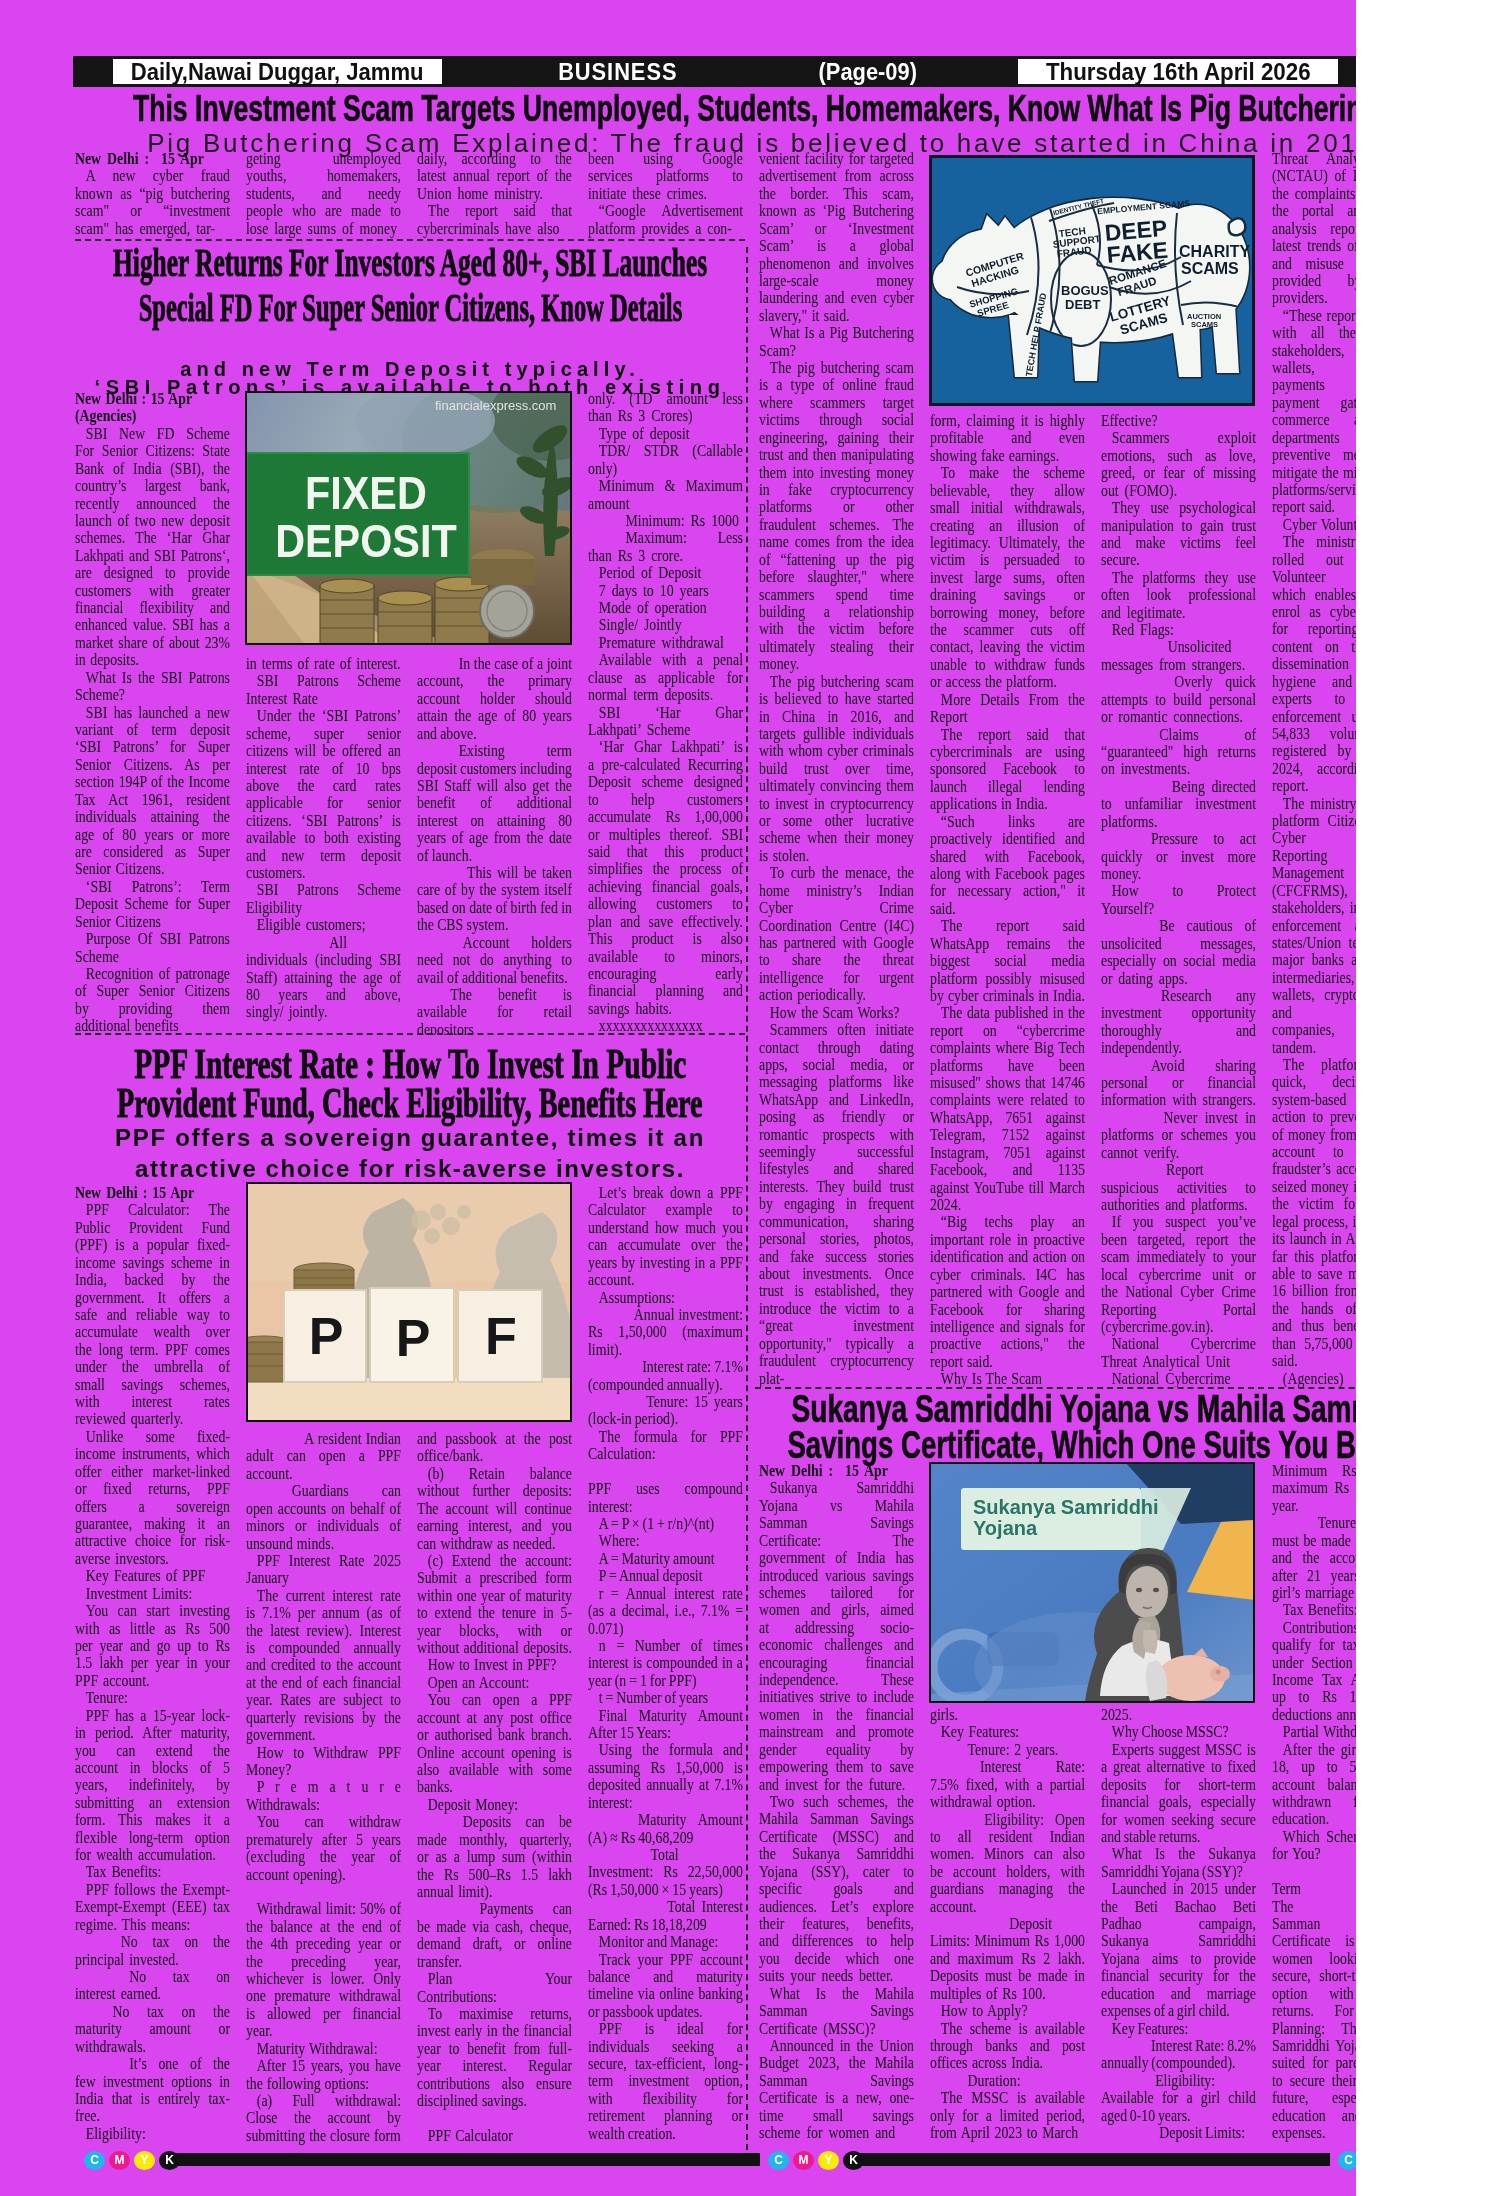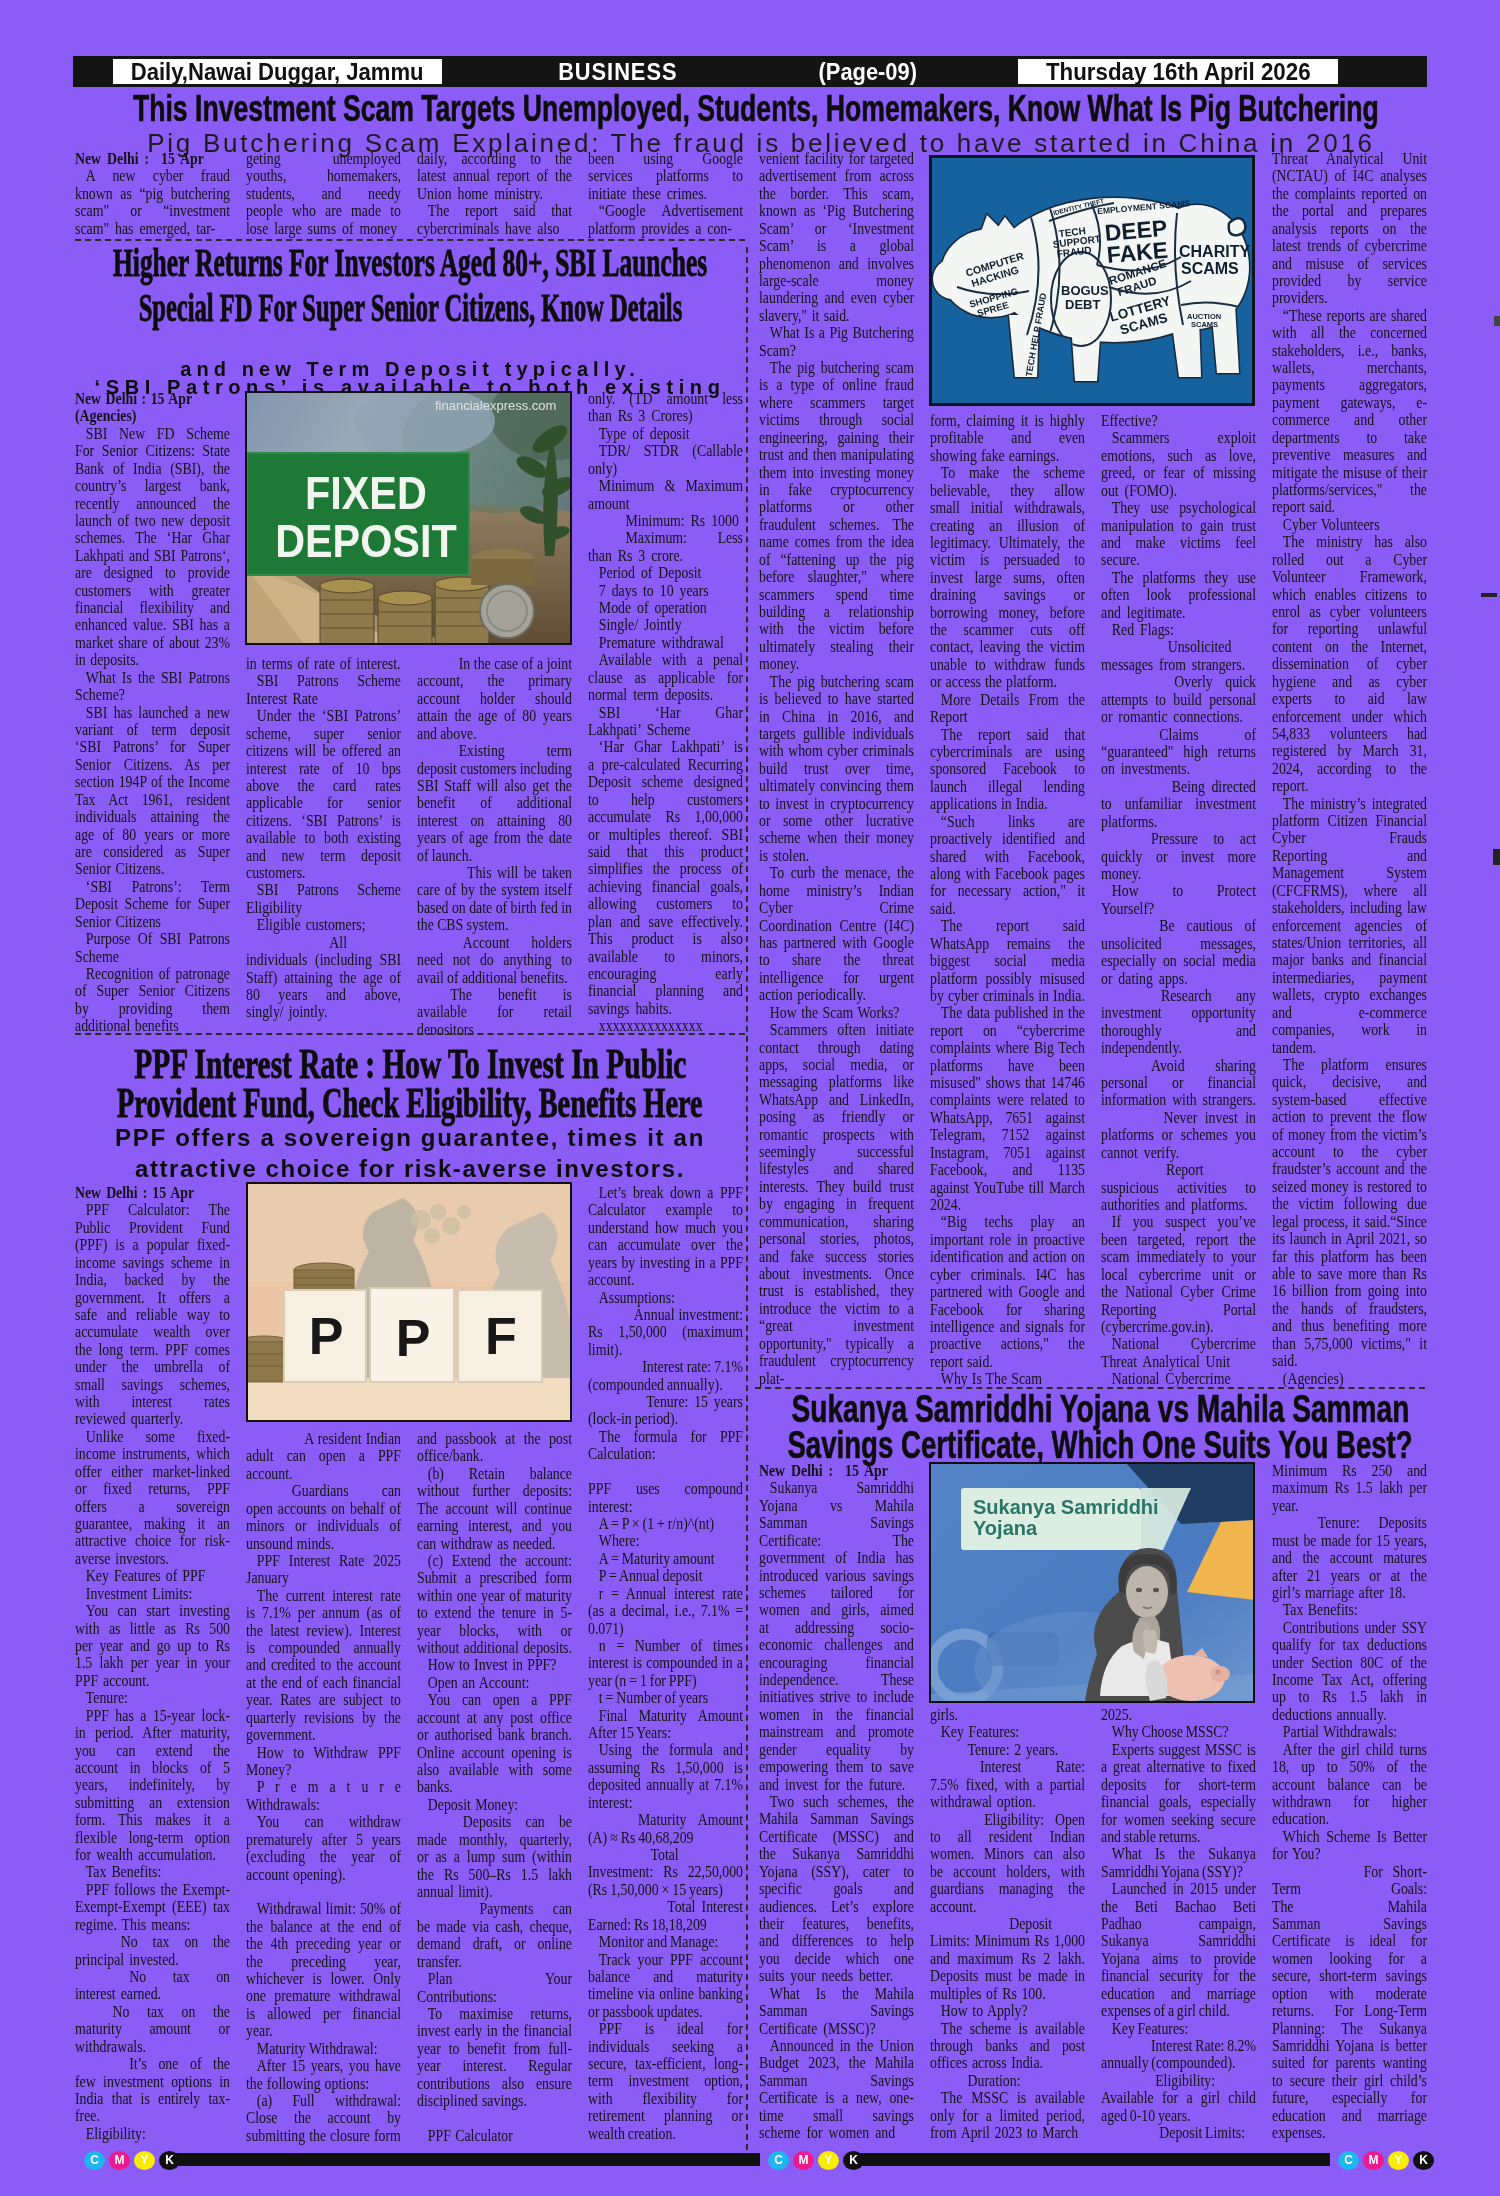--- a/index.html
+++ b/index.html
@@ -1,16 +1,16 @@
 <!DOCTYPE html>
 <html><head>
 <meta charset="utf-8">
 <style>
 html,body{margin:0;padding:0;background:#fff;}
-#page{position:relative;width:1500px;height:2196px;background:#8b5cf6;overflow:hidden;font-family:"Liberation Serif",serif;}
+#page{position:relative;width:1356px;height:2196px;background:#d946ef;overflow:hidden;font-family:"Liberation Serif",serif;}
 .abs{position:absolute;}
 .col{position:absolute;width:186px;font:16.6px/17.42px "Liberation Serif",serif;color:#131313;text-align:justify;overflow:hidden;transform:scaleX(0.83333);transform-origin:0 0;}
 .col p{margin:0;text-indent:13px;}
 .col p.ni{text-indent:0;}
 .col b{font-weight:bold;}
 .hserif{position:absolute;font-family:"Liberation Serif",serif;font-weight:bold;color:#0d0d0d;text-align:center;white-space:nowrap;-webkit-text-stroke:0.9px #0d0d0d;}
 .hsans{position:absolute;font-family:"Liberation Sans",sans-serif;font-weight:bold;color:#0d0d0d;text-align:center;white-space:nowrap;}
 .hstroke{-webkit-text-stroke:0.6px #0d0d0d;}
 .cx{display:inline-block;transform-origin:50% 50%;}
 .dashH{position:absolute;border-top:2px dashed #2a2a2a;}

